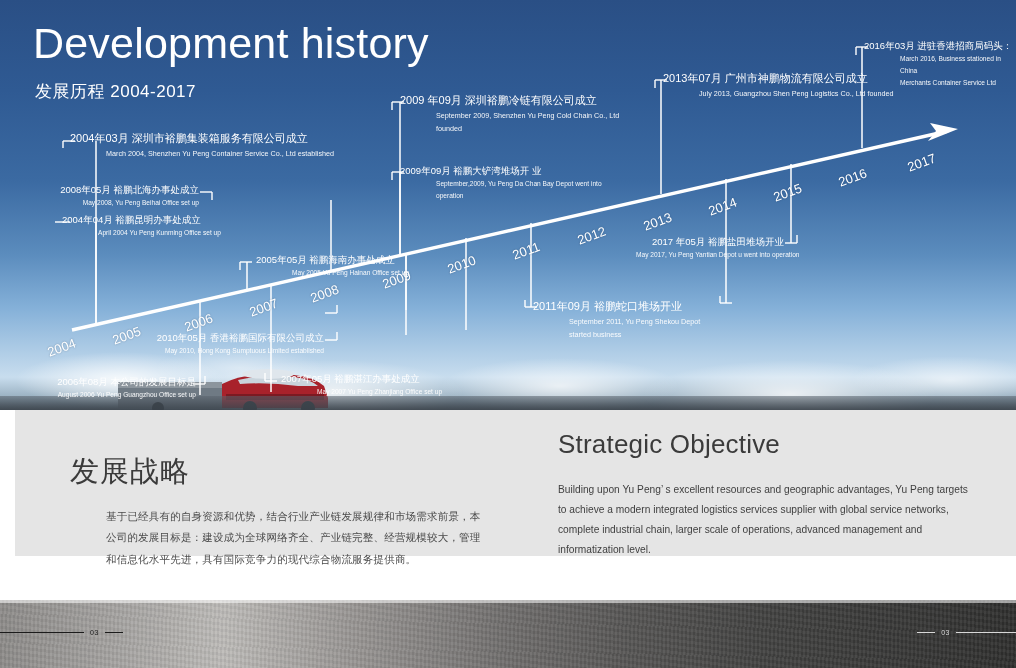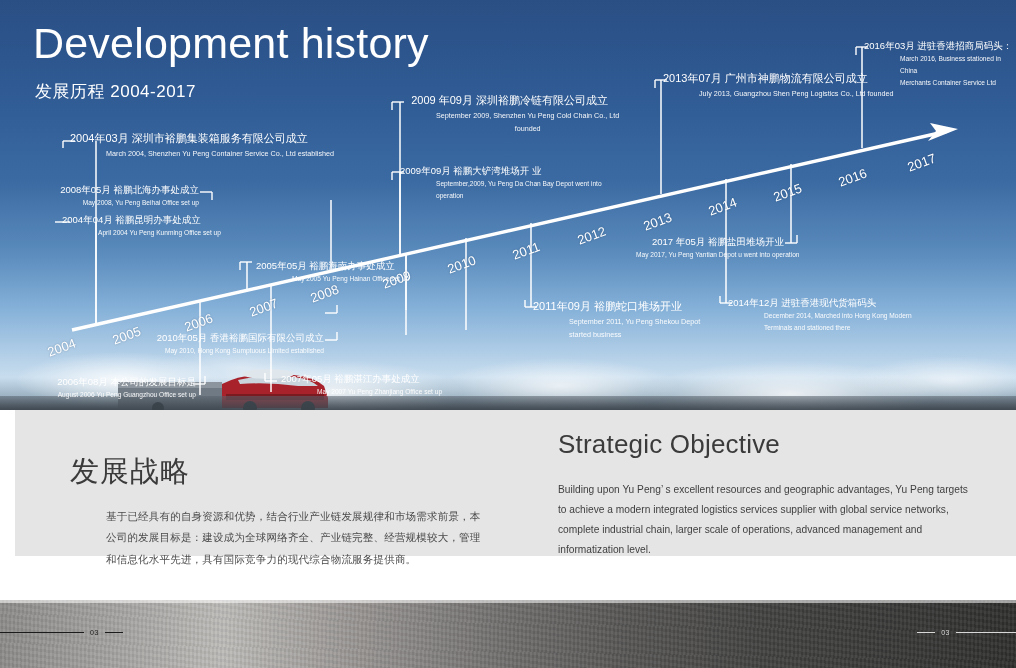--- a/index.html
+++ b/index.html
@@ -232,41 +232,41 @@
     <div class="ev big" style="left:70px; top:131px;">
       <div class="zh">2004年03月  深圳市裕鹏集装箱服务有限公司成立</div>
       <div class="en">March 2004, Shenzhen Yu Peng Container Service Co., Ltd established</div>
     </div>
 
     <div class="ev" style="left:62px; top:213px;">
       <div class="zh">2004年04月  裕鹏昆明办事处成立</div>
       <div class="en">April 2004 Yu Peng Kunming Office set up</div>
     </div>
 
-    <div class="ev" style="left:256px; top:259px;">
+    <div class="ev" style="left:256px; top:253px;">
       <div class="zh">2005年05月  裕鹏海南办事处成立</div>
       <div class="en">May 2005 Yu Peng Hainan Office set up</div>
     </div>
 
     <div class="ev r" style="left:0px; top:375px; width:196px;">
       <div class="zh">2006年08月  本公司的发展目标是</div>
       <div class="en">August 2006 Yu Peng Guangzhou Office set up</div>
     </div>
 
     <div class="ev" style="left:281px; top:372px;">
       <div class="zh">2007年05月  裕鹏湛江办事处成立</div>
       <div class="en">May 2007 Yu Peng Zhanjiang Office set up</div>
     </div>
 
     <div class="ev r" style="left:0px; top:183px; width:199px;">
       <div class="zh">2008年05月  裕鹏北海办事处成立</div>
       <div class="en">May 2008, Yu Peng Beihai Office set up</div>
     </div>
 
-    <div class="ev big" style="left:400px; top:93px;text-align:center;">
+    <div class="ev big" style="left:400px; top:93px;">
       <div class="zh">2009 年09月  深圳裕鹏冷链有限公司成立</div>
       <div class="en">September 2009, Shenzhen Yu Peng Cold Chain Co., Ltd</div>
       <div class="en">founded</div>
     </div>
 
     <div class="ev" style="left:400px; top:164px;">
       <div class="zh">2009年09月  裕鹏大铲湾堆场开  业</div>
       <div class="en">September,2009, Yu Peng Da Chan Bay Depot went into</div>
       <div class="en">operation</div>
     </div>
@@ -281,25 +281,20 @@
       <div class="zh">2011年09月  裕鹏蛇口堆场开业</div>
       <div class="en">September 2011, Yu Peng Shekou Depot</div>
       <div class="en">started business</div>
     </div>
 
     <div class="ev big" style="left:663px; top:71px;">
       <div class="zh">2013年07月  广州市神鹏物流有限公司成立</div>
       <div class="en">July 2013, Guangzhou Shen Peng Logistics Co., Ltd founded</div>
     </div>
 
-    <div class="ev" style="left:728px; top:296px;">
-      <div class="zh">2014年12月  进驻香港现代货箱码头</div>
-      <div class="en">December 2014, Marched into Hong Kong Modern</div>
-      <div class="en">Terminals and stationed there</div>
-    </div>
 
     <div class="ev" style="left:864px; top:39px;">
       <div class="zh">2016年03月  进驻香港招商局码头：</div>
       <div class="en">March 2016, Business stationed in China</div>
       <div class="en">Merchants Container Service Ltd</div>
     </div>
 
     <div class="ev r" style="left:600px; top:235px; width:184px;">
       <div class="zh">2017 年05月  裕鹏盐田堆场开业</div>
       <div class="en">May 2017, Yu Peng Yantian Depot u went into operation</div>

